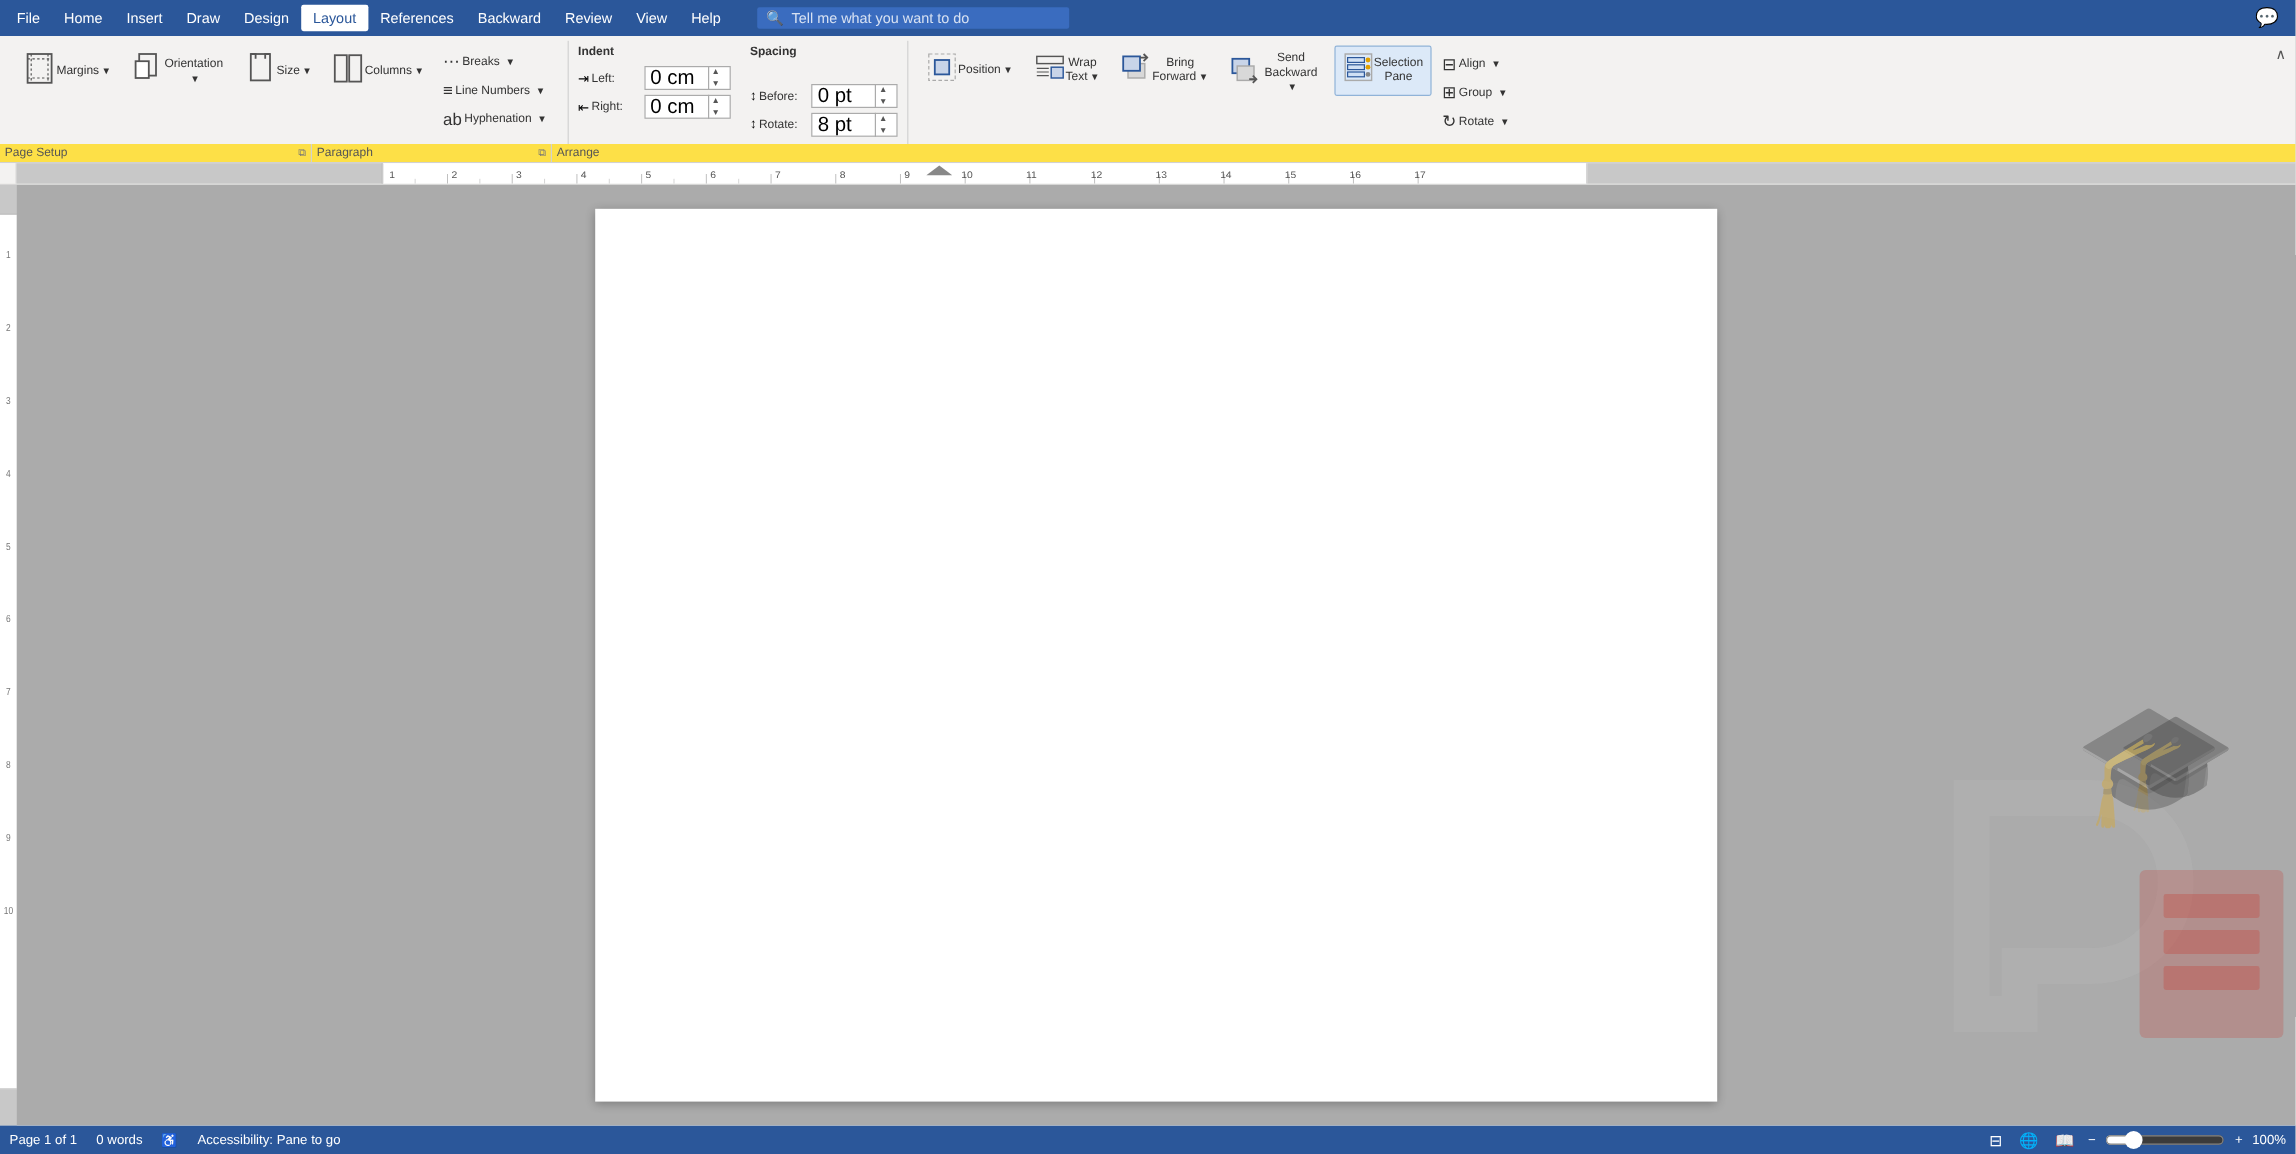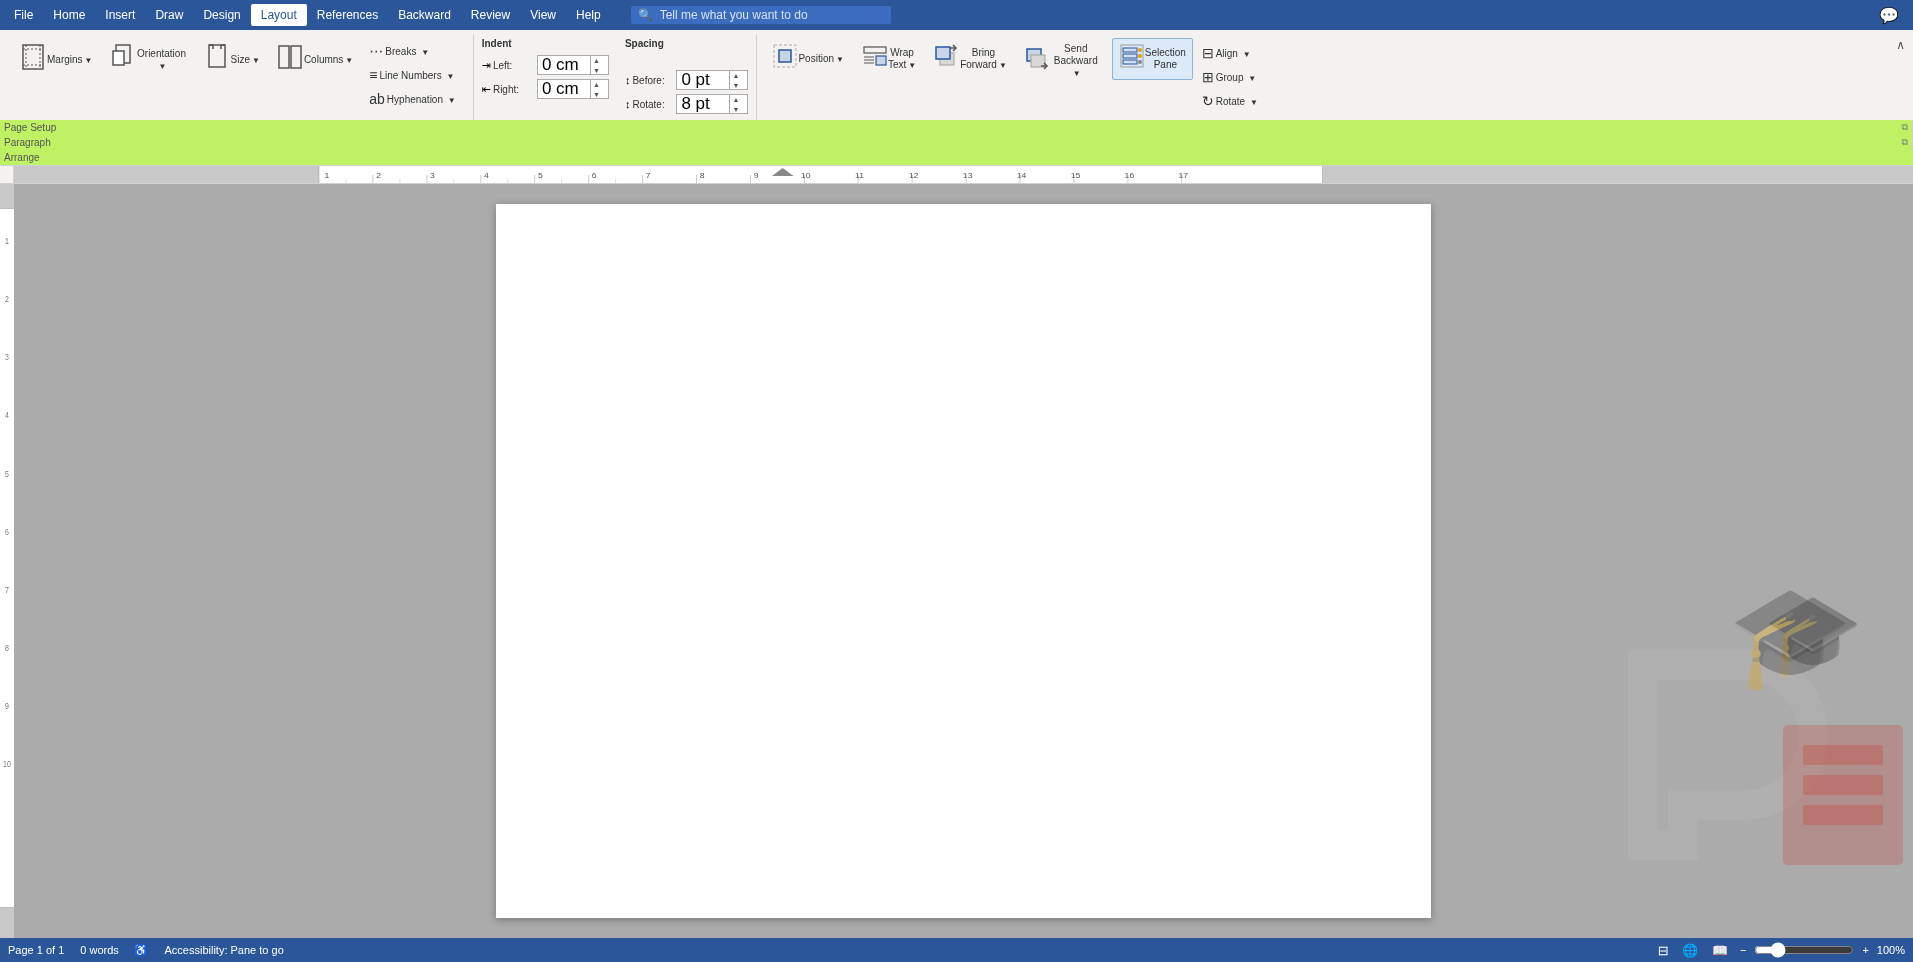--- a/index.html
+++ b/index.html
@@ -253,22 +253,21 @@
     
     .dropdown-arrow {
       font-size: 8px;
       margin-left: 2px;
     }
 
     
     .section-labels {
       display: flex;
       padding: 0;
-      background: #bef264;
-      flex-direction: column;
+      background: #fde047;
     }
     .section-label-item {
       font-size: 10px;
       color: #555;
       text-align: center;
       padding: 2px 4px;
       border-right: 1px solid #d1d1d1;
       cursor: pointer;
       display: flex;
       align-items: center;

